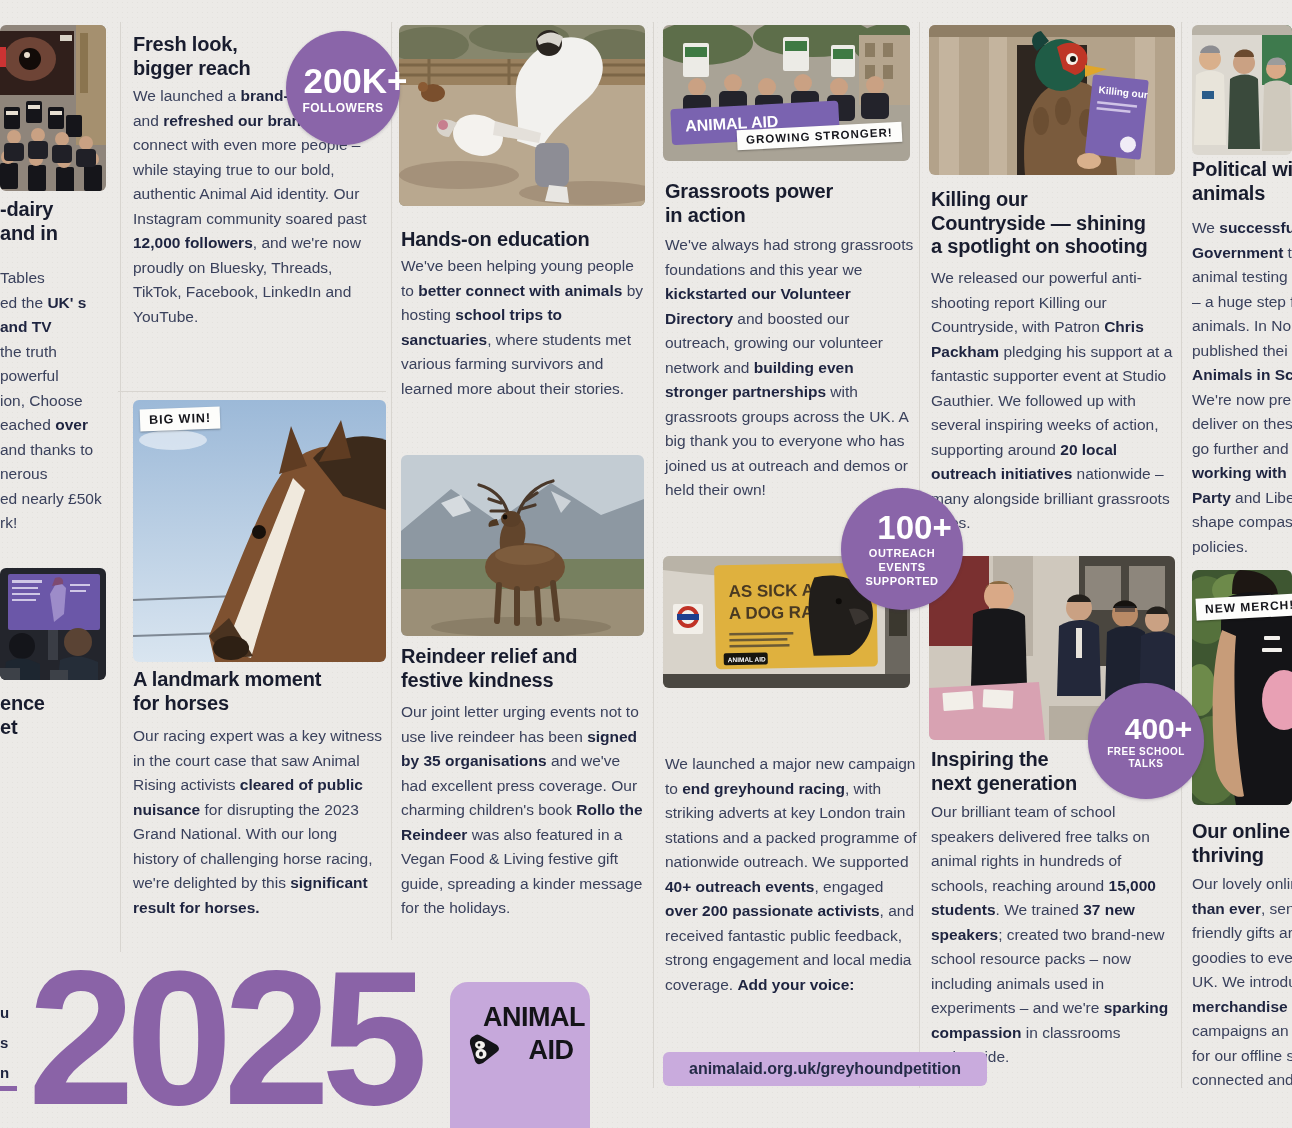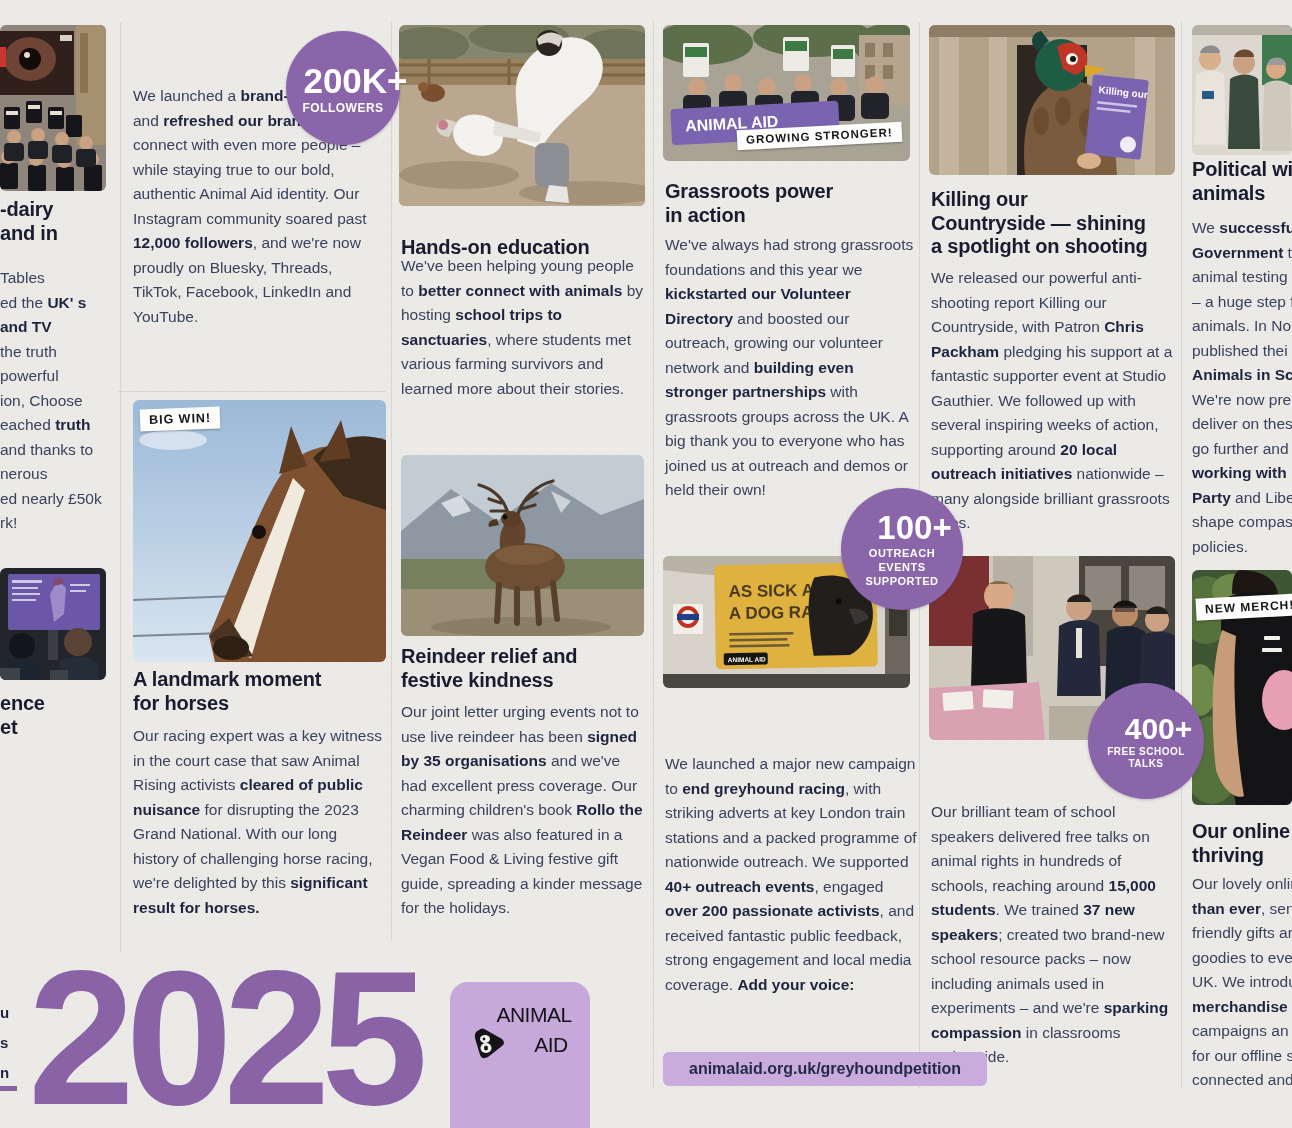--- a/index.html
+++ b/index.html
@@ -47,21 +47,21 @@
   }
   .corner-frag{
     position:absolute; font-weight:bold; color:#1e2440;
     font-size:15px; line-height:30px; white-space:pre-line;
   }
   .corner-line{position:absolute; background:#8a63a7; z-index:2;}
   .logo-card{
     position:absolute; background:#c6a8db; border-radius:18px; z-index:4;
     display:flex; flex-direction:column; align-items:center; padding-top:22px;
   }
-  .logo-word{font-weight:normal; color:#141418; font-size:21px; letter-spacing:-0.5px; line-height:1.0;margin-left:28px;}
+  .logo-word{font-weight:bold; color:#141418; font-size:27px; letter-spacing:-0.5px; line-height:1.0;margin-left:28px;}
   .logo-row{display:flex; align-items:center; margin-top:2px;}
 </style>
 </head>
 <body>
 
 <div id="page">
 
   <div class="vdiv" style="left:120px;top:22px;height:930px"></div>
   <div class="vdiv" style="left:391px;top:22px;height:918px"></div>
   <div class="vdiv" style="left:653px;top:22px;height:1066px"></div>
@@ -113,21 +113,21 @@
   </svg>
 
   <div class="h" style="left:0;top:198px;width:130px">-dairy
 and in</div>
   <div class="b-txt" style="left:0;top:266px;width:126px"><span>Tables
 ed the </span><span class="b">UK' s</span><span>
 </span><span class="b">and TV</span><span>
 the truth
 powerful
 ion, Choose
-eached </span><span class="b">truth</span><span>
+eached </span><span class="b">over</span><span>
 and thanks to
 nerous
 ed nearly £50k
 rk!</span></div>
 
   <svg class="photo" style="left:0;top:568px" width="106" height="112" viewBox="0 0 106 112">
     <rect width="106" height="112" fill="#23252c"></rect>
     <rect x="8" y="6" width="92" height="56" rx="2" fill="#6b57a8"></rect>
     <path d="M58,12 L66,20 L64,46 L54,54 L50,26 Z" fill="#9d8cc9"></path>
     <path d="M55,10 C60,8 64,10 63,16 L52,18 Z" fill="#7e4a72"></path>
@@ -151,20 +151,22 @@
   <div class="h" style="left:0;top:692px;width:130px">ence
 et</div>
 
   <div class="corner-frag" style="left:0;top:998px">u
 s
 n</div>
   <div class="corner-line" style="left:0;top:1086px;width:17px;height:5px"></div>
 
   <div class="year" style="left:28px;top:942px">2025</div>
 
+  <div class="h" style="left:133px;top:33px;width:250px">Fresh look,
+bigger reach</div>
   <div class="b-txt" style="left:133px;top:84px;width:250px"><span>We launched a </span><span class="b">brand-new website</span><span> and </span><span class="b">refreshed our branding</span><span> to connect with even more people – while staying true to our bold, authentic Animal Aid identity. Our Instagram community soared past </span><span class="b">12,000 followers</span><span>, and we're now proudly on Bluesky, Threads, TikTok, Facebook, LinkedIn and YouTube.</span></div>
 
   <div class="badge" style="left:286px;top:31px;width:114px;height:114px">
     <span class="val" style="font-size:35px">200K+</span>
     <span class="lbl" style="font-size:12px">FOLLOWERS</span>
   </div>
 
   <svg class="photo" style="left:133px;top:400px" width="253" height="262" viewBox="0 0 253 262">
     <defs>
       <linearGradient id="sky" x1="0" y1="0" x2="0" y2="1">
@@ -216,21 +218,21 @@
     <circle cx="150" cy="18" r="13" fill="#2a2520"></circle>
     <path d="M138,14 Q150,2 164,12 L160,22 Q150,14 140,20 Z" fill="#d9d5ce"></path>
     <rect x="136" y="118" width="34" height="44" rx="8" fill="#8d8d95"></rect>
     <path d="M150,160 L146,176 L170,178 L168,162 Z" fill="#e8e6e2"></path>
     <path d="M96,96 C80,86 62,88 56,100 C50,112 58,126 76,130 C94,134 104,124 104,112 Z" fill="#f4f2ee"></path>
     <path d="M58,98 C48,92 40,94 38,100 C36,106 42,112 50,112 Z" fill="#d8d3cb"></path>
     <circle cx="44" cy="100" r="5" fill="#c77f8f"></circle>
     <path d="M96,96 L142,108 L140,118 L94,110 Z" fill="#e4e0da"></path>
   </svg>
 
-  <div class="h" style="left:401px;top:236px;width:246px">Hands-on education</div>
+  <div class="h" style="left:401px;top:228px;width:246px">Hands-on education</div>
   <div class="b-txt" style="left:401px;top:254px;width:248px"><span>We've been helping young people to </span><span class="b">better connect with animals</span><span> by hosting </span><span class="b">school trips to sanctuaries</span><span>, where students met various farming survivors and learned more about their stories.</span></div>
 
   <svg class="photo" style="left:401px;top:455px" width="243" height="181" viewBox="0 0 243 181">
     <rect width="243" height="181" fill="#c3ccd3"></rect>
     <path d="M0,76 L50,34 L96,66 L150,28 L200,60 L243,44 L243,110 L0,110 Z" fill="#8d98a2"></path>
     <path d="M40,48 L60,40 L70,56 L52,62 Z" fill="#e8ecef" opacity=".8"></path>
     <path d="M150,36 L170,46 L160,58 Z" fill="#e8ecef" opacity=".7"></path>
     <rect x="0" y="104" width="243" height="36" fill="#76805f"></rect>
     <rect x="0" y="134" width="243" height="47" fill="#9b8f77"></rect>
     <ellipse cx="120" cy="172" rx="90" ry="10" fill="#8a7e67"></ellipse>
@@ -417,20 +419,22 @@
       </g>
     <rect x="120" y="150" width="126" height="34" fill="#b5ada0"></rect>
   </svg>
 
   <div class="badge" style="left:1088px;top:683px;width:116px;height:116px">
     <span class="val" style="font-size:30px">400+</span>
     <span class="lbl" style="font-size:10px">FREE SCHOOL
 TALKS</span>
   </div>
 
+  <div class="h" style="left:931px;top:748px;width:248px">Inspiring the
+next generation</div>
   <div class="b-txt" style="left:931px;top:800px;width:250px"><span>Our brilliant team of school speakers delivered free talks on animal rights in hundreds of schools, reaching around </span><span class="b">15,000 students</span><span>. We trained </span><span class="b">37 new speakers</span><span>; created two brand-new school resource packs – now including animals used in experiments – and we're </span><span class="b">sparking compassion</span><span> in classrooms nationwide.</span></div>
 
   <svg class="photo" style="left:1192px;top:25px" width="100" height="130" viewBox="0 0 100 130">
     <rect width="100" height="130" fill="#dcd8d0"></rect>
     <rect x="70" y="0" width="30" height="60" fill="#3e7a4d"></rect>
     <rect x="0" y="0" width="100" height="10" fill="#b8b2a6"></rect>
     <circle cx="18" cy="34" r="11" fill="#d9b08c"></circle>
       <path d="M8,28 C10,18 28,18 28,28 Z" fill="#8d8d91"></path>
     <path d="M4,50 C12,44 26,44 32,50 L34,120 L2,120 Z" fill="#e8e4da"></path>
     <circle cx="52" cy="38" r="11" fill="#caa183"></circle>

